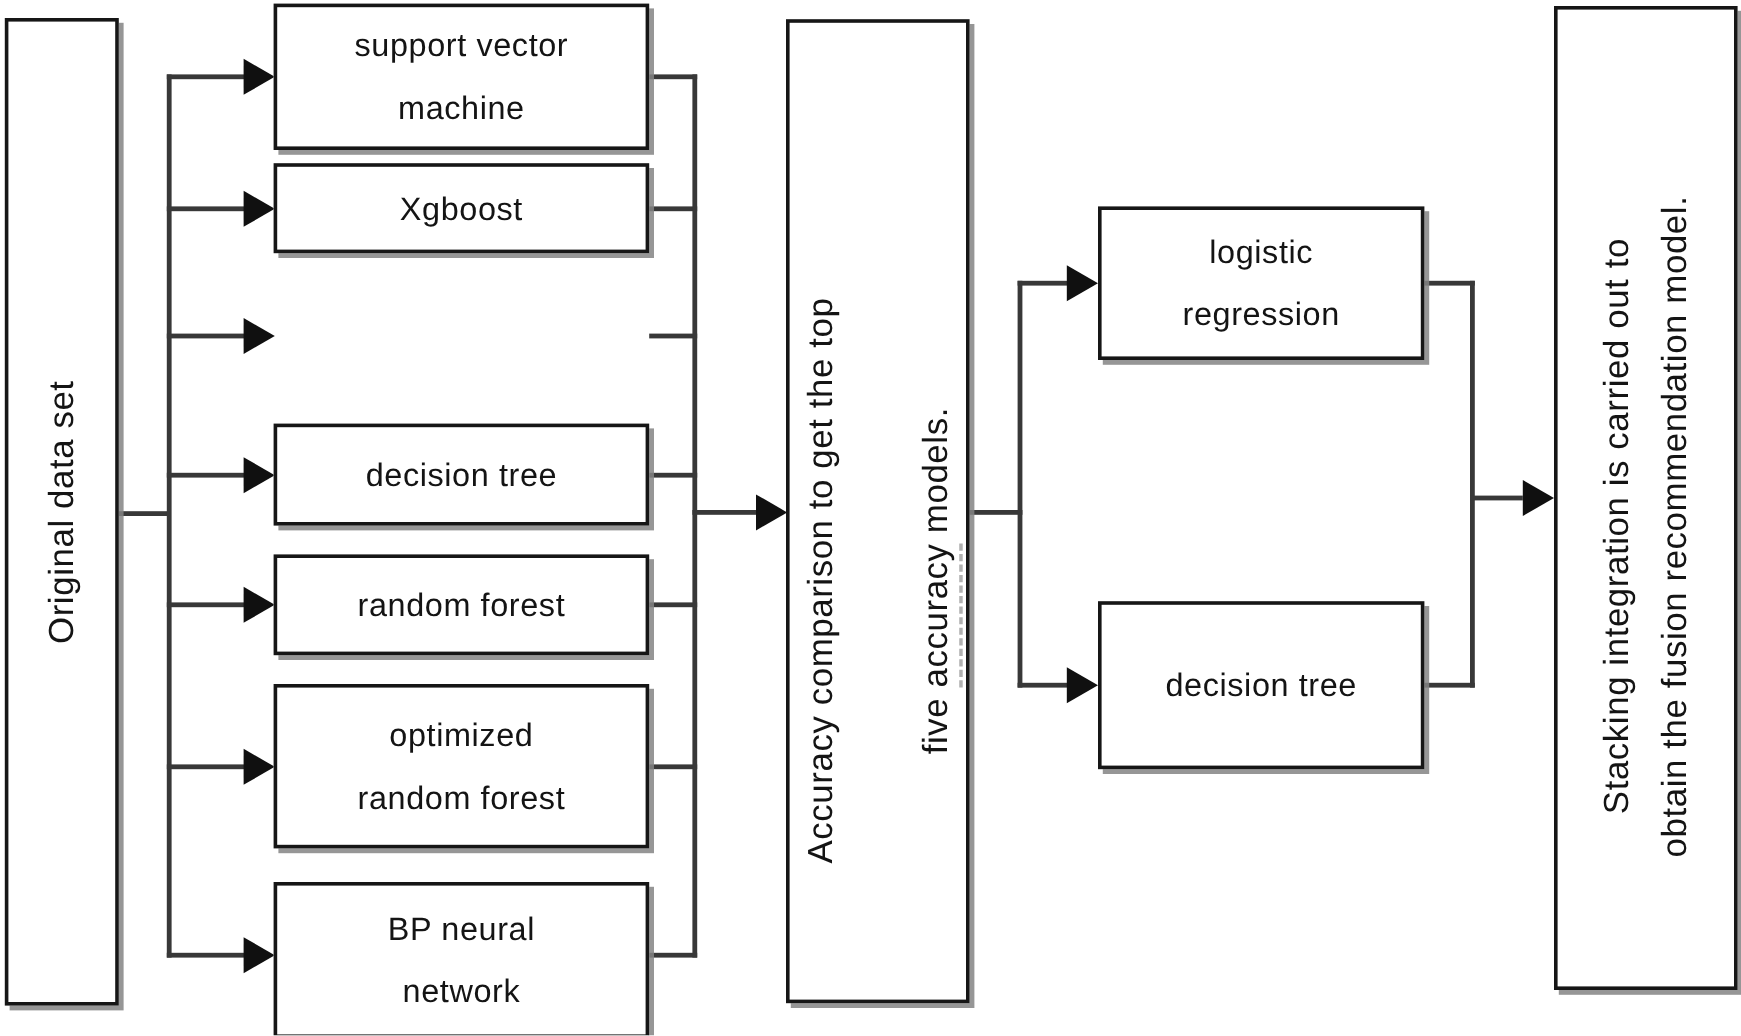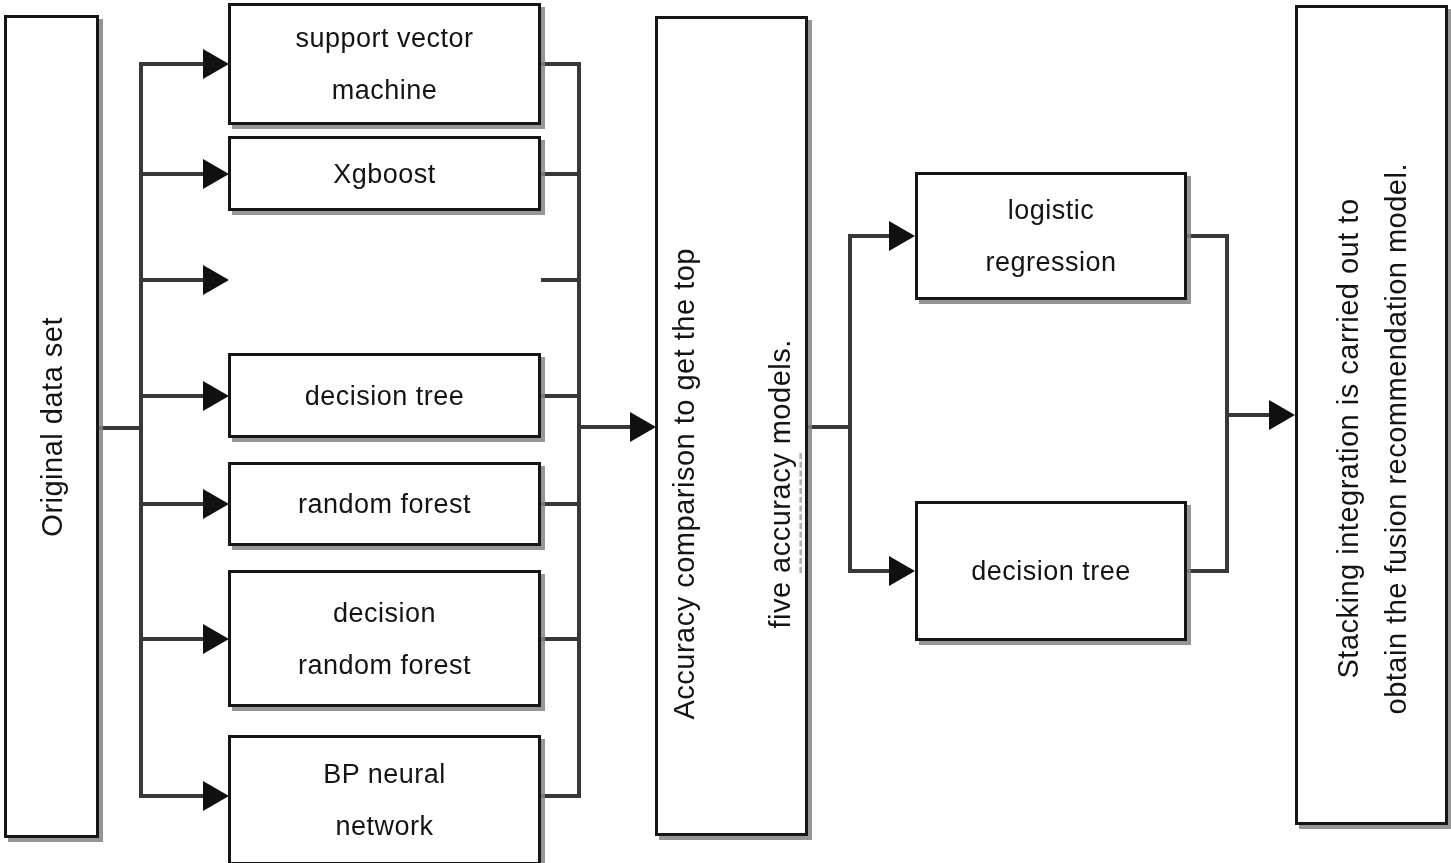--- a/index.html
+++ b/index.html
@@ -98,21 +98,21 @@
     <div class="label">support vector
 machine</div>
   </div>
   <div class="box" style="left:228px;top:353px;width:313px;height:85px">
     <div class="label">decision tree</div>
   </div>
   <div class="box" style="left:228px;top:462px;width:313px;height:84px">
     <div class="label">random forest</div>
   </div>
   <div class="box" style="left:228px;top:570px;width:313px;height:137px">
-    <div class="label">decision
+    <div class="label">optimized
 random forest</div>
   </div>
   <div class="box" style="left:228px;top:735px;width:313px;height:130px">
     <div class="label">BP neural
 network</div>
   </div>
 
   <div class="box" style="left:655px;top:16px;width:153px;height:820px">
     <div class="vtext shift-sel">
       <div>Accuracy comparison to get the top</div>

